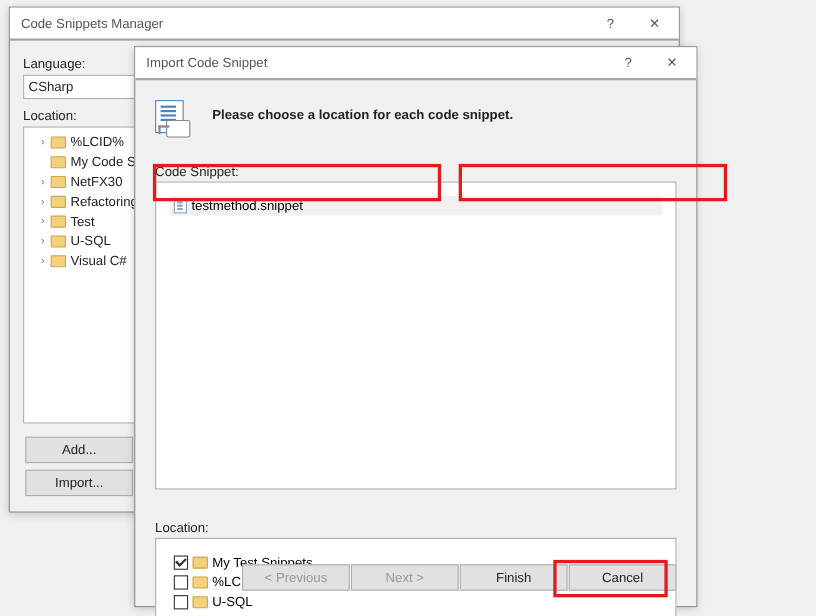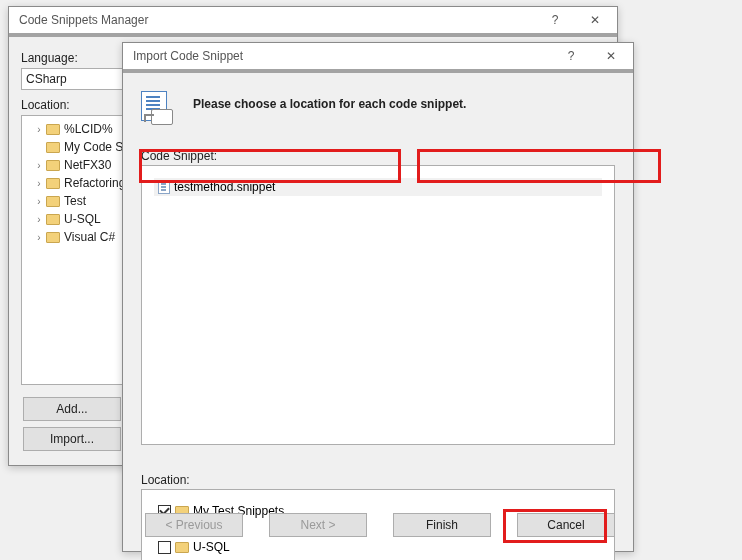--- a/index.html
+++ b/index.html
@@ -1,19 +1,19 @@
 <!DOCTYPE html>
 <html><head>
 <meta charset="utf-8">
 <style>
   * { box-sizing: border-box; font-family: "Segoe UI", Tahoma, sans-serif; font-size: 12px; }
   body { margin: 0; width: 742px; height: 560px; background: #f0f0f0; position: relative; overflow: hidden; }
 
   .window { position: absolute; border: 1px solid #8a8a8a; background: #f0f0f0; box-shadow: 0 2px 8px rgba(0,0,0,0.2); }
-  .titlebar { height: 30px; display: flex; align-items: center; padding: 0 2px 0 10px; background: #fff; border-bottom: 4px solid #a3a3a3; }
+  .titlebar { height: 30px; display: flex; align-items: center; padding: 0 2px 0 10px; background: #fff; border-bottom: 2px solid #a3a3a3; }
   .titlebar .title { flex: 1; color: #555; }
   .titlebar .btns { display: flex; }
   .titlebar .tbtn { width: 40px; height: 28px; display: flex; align-items: center; justify-content: center; color: #555; cursor: pointer; }
 
   
   #win-back { left: 8px; top: 6px; width: 610px; height: 460px; }
   #win-back .content { padding: 10px 12px; }
   .field-label { color: #222; margin: 4px 0 3px 0; }
   .combo { height: 22px; background:#fff; border:1px solid #adadad; padding:0 4px; display:flex; align-items:center; justify-content:space-between; color:#222; }
   .tree-box { margin-top:3px; border:1px solid #adadad; background:#fff; height:270px; padding:4px 0; overflow:hidden; }
@@ -41,21 +41,21 @@
   .col { flex:1; display:flex; flex-direction:column; }
   .col-label { color:#222; margin-bottom:2px; }
   .list-box { border:1px solid #adadad; background:#fff; height:280px; padding:12px; overflow:hidden; }
   .li { display:flex; align-items:center; height:18px; padding:0 4px; }
   .li.sel { background:#f1f1f1; }
   .chk { width:13px; height:13px; border:1px solid #333; margin-right:4px; display:flex; align-items:center; justify-content:center; background:#fff; cursor:pointer;}
   .chk.checked::after{content:"";width:7px;height:4px;border-left:2px solid #333;border-bottom:2px solid #333;transform:rotate(-45deg);margin-top:-2px;}
 
   .redbox { position:absolute; border:3px solid #e21c1c; pointer-events:none; z-index:50; }
 
-  .footer { position:absolute; right:18px; bottom:14px; display:flex; gap:26px; }
+  .footer { position:absolute; right:18px; bottom:14px; display:flex; gap:1px; }
 </style>
 </head>
 <body>
 
 <div id="win-back" class="window">
   <div class="titlebar">
     <span class="title">Code Snippets Manager</span>
     <div class="btns">
       <div class="tbtn">?</div>
       <div class="tbtn tclose">✕</div>

